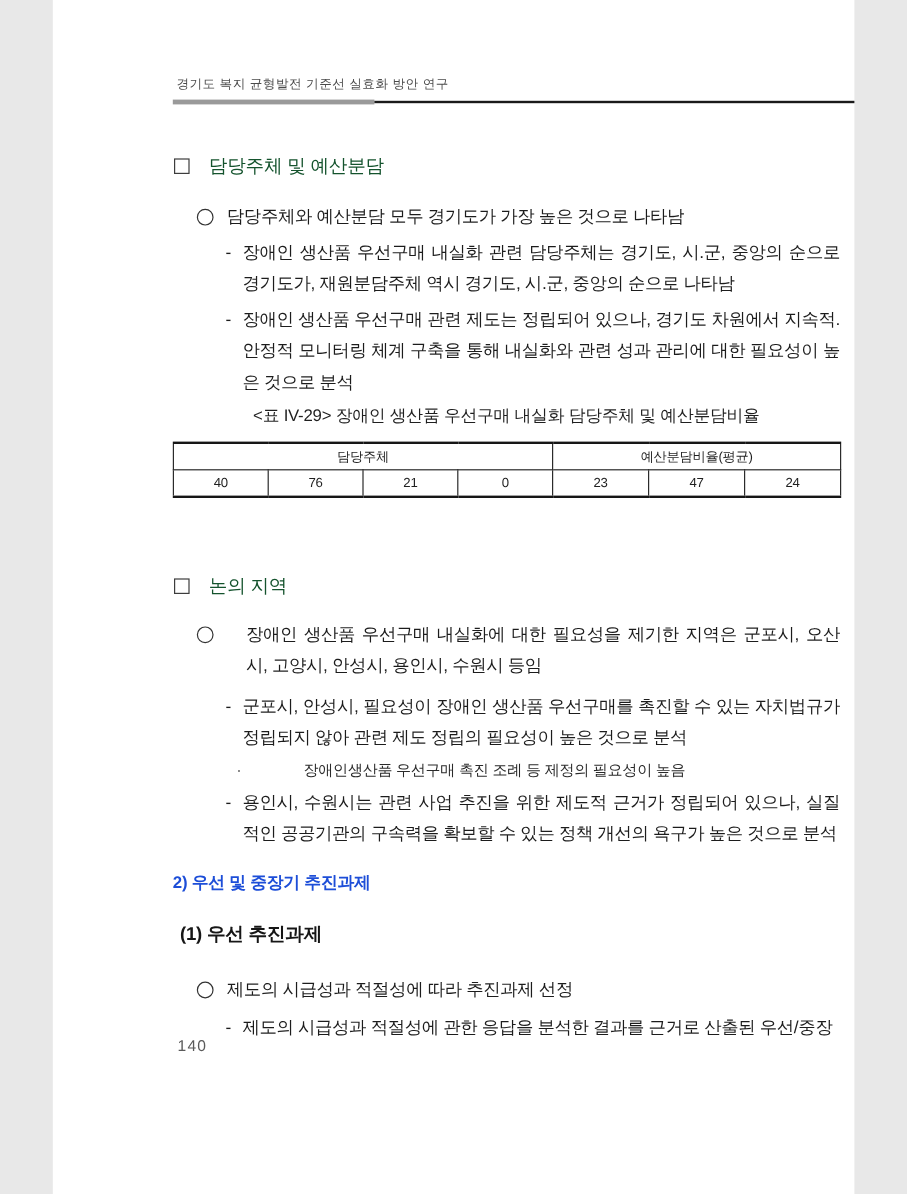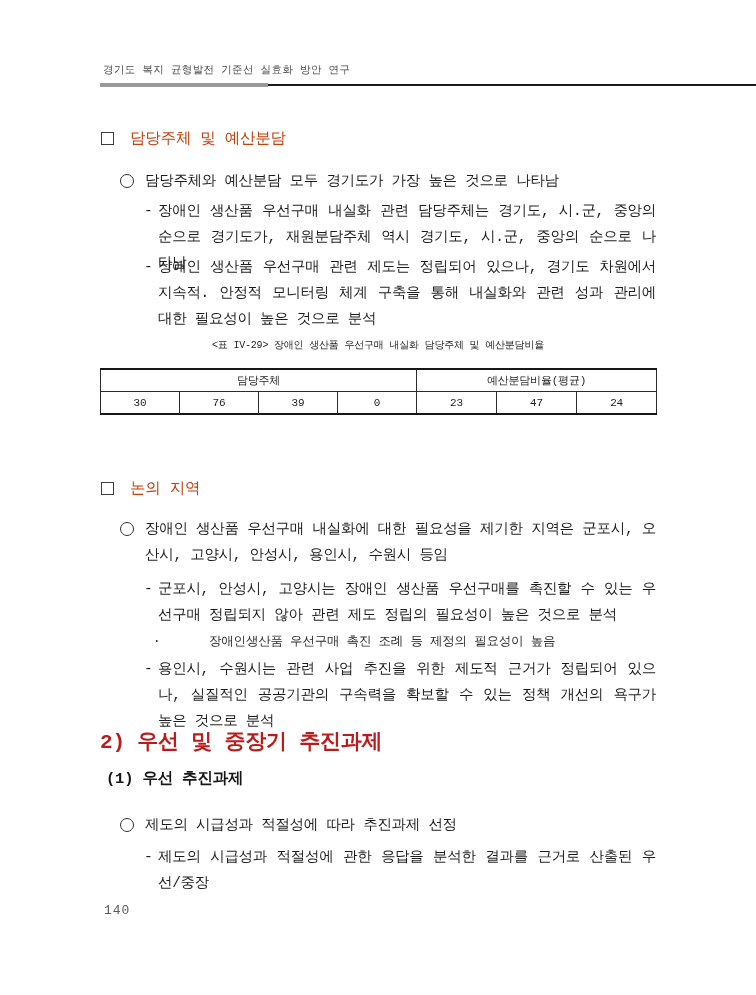--- a/index.html
+++ b/index.html
@@ -1,34 +1,34 @@
 <!DOCTYPE html>
 <html><head>
 <meta charset="utf-8">
 <style>
   html,body { margin:0; padding:0; background:#e8e8e8; }
   .page {
-    position:relative; width:756px; height:995px; margin:0 auto;
+    position:relative; width:668px; height:995px; margin:0 auto;
     background:#ffffff; overflow:hidden;
-    font-family:Liberation Mono, monospace;
+    font-family:Liberation Sans, sans-serif;
     color:#1c1c1c;
   }
 
   
   .running-title {
     position:absolute; left:103px; top:63px;
     font-size:10.5px; color:#4a4a4a; letter-spacing:0.4px;
   }
   .rule-thick { position:absolute; left:100px; top:83px; width:168px; height:4px; background:#9a9a9a; }
   .rule-thin  { position:absolute; left:268px; top:84px; width:488px; height:2px; background:#1a1a1a; }
 
   
   .sec-heading {
     position:absolute; left:101px; display:flex; align-items:center;
-    font-size:15.5px; color:#c2410c; letter-spacing:-0.2px;
+    font-size:15.5px; color:#14532d; letter-spacing:-0.2px;
   }
   .square-icon {
     width:11px; height:11px; border:1.6px solid #3d3d3d;
     display:inline-block; margin-right:16px; flex:0 0 auto;
   }
 
   
   .para { position:absolute; display:flex; align-items:flex-start; }
   .para .marker { flex:0 0 auto; }
   .para .text { flex:1 1 auto; text-align:justify; }
@@ -42,41 +42,41 @@
 
   .lvl-dash { left:144px; width:512px; font-size:14.5px; }
   .lvl-dash .marker { width:14px; line-height:26px; }
   .lvl-dash .text { line-height:26px; letter-spacing:-0.3px; }
 
   .lvl-dot { left:151px; width:505px; font-size:12.5px; color:#2a2a2a; }
   .lvl-dot .marker { width:23px; line-height:24px; text-align:left; padding-left:2px; }
   .lvl-dot .text { line-height:24px; letter-spacing:-0.2px;margin-left:33px; }
 
   
-  .h2 { position:absolute; left:100px; font-size:21px; font-weight:bold; color:#b91c1c; letter-spacing:-0.2px; }
+  .h2 { position:absolute; left:100px; font-size:14px; font-weight:bold; color:#1d4ed8; letter-spacing:-0.2px; }
   .h3 { position:absolute; left:106px; font-size:15.5px; font-weight:bold; color:#161616; letter-spacing:-0.2px; }
 
   
   .tbl-caption {
     position:absolute; left:100px; top:338px; width:556px;
-    text-align:center; font-size:10px; color:#1f1f1f; letter-spacing:-0.2px;
+    text-align:center; font-size:14px; color:#1f1f1f; letter-spacing:-0.2px;
   }
   table.data {
     position:absolute; left:100px; top:368px; width:556px;
     border-collapse:collapse; table-layout:fixed;
     font-size:11px; color:#1f1f1f;
   }
   table.data td {
     border:1px solid #2b2b2b; text-align:center; vertical-align:middle;
     height:21px; padding:0; letter-spacing:-0.2px;
   }
   table.data tr.group-row td { border-top:2.5px solid #161616;margin-left:31px; }
   table.data tr.value-row td { border-bottom:2px solid #161616; }
 
-  .page-number { position:absolute; left:104px; top:903px; font-size:13px; color:#5a5a5a; letter-spacing:1px; }
+  .page-number { position:absolute; left:104px; top:864px; font-size:13px; color:#5a5a5a; letter-spacing:1px; }
 </style>
 </head>
 <body>
 
 <div class="page">
 
   <div class="running-title">경기도 복지 균형발전 기준선 실효화 방안 연구</div>
   <div class="rule-thick"></div>
   <div class="rule-thin"></div>
 
@@ -111,44 +111,44 @@
       <col style="width:80px">
         <col style="width:80px">
         <col style="width:80px">
     </colgroup>
     <tbody>
       <tr class="group-row">
         <td colspan="4">담당주체</td>
         <td colspan="3">예산분담비율(평균)</td>
       </tr>
       <tr class="value-row">
-        <td>30</td>
+        <td>40</td>
         <td>76</td>
-        <td>39</td>
+        <td>21</td>
         <td>0</td>
         <td>23</td>
         <td>47</td>
         <td>24</td>
       </tr>
     </tbody>
   </table>
 
   <div class="sec-heading" style="top:478px;">
     <span class="square-icon"></span>
     <span>논의 지역</span>
   </div>
 
-  <div class="para lvl-circle" style="top:516px;">
+  <div class="para lvl-circle" style="top:516px;gap:16px;">
     <span class="marker circle-icon"></span>
     <span class="text">장애인 생산품 우선구매 내실화에 대한 필요성을 제기한 지역은 군포시, 오산시, 고양시, 안성시, 용인시, 수원시 등임</span>
   </div>
 
   <div class="para lvl-dash" style="top:576px;">
     <span class="marker">-</span>
-    <span class="text">군포시, 안성시, 고양시는 장애인 생산품 우선구매를 촉진할 수 있는 우선구매 정립되지 않아 관련 제도 정립의 필요성이 높은 것으로 분석</span>
+    <span class="text">군포시, 안성시, 필요성이 장애인 생산품 우선구매를 촉진할 수 있는 자치법규가 정립되지 않아 관련 제도 정립의 필요성이 높은 것으로 분석</span>
   </div>
 
   <div class="para lvl-dot" style="top:630px;">
     <span class="marker">·</span>
     <span class="text">장애인생산품 우선구매 촉진 조례 등 제정의 필요성이 높음</span>
   </div>
 
   <div class="para lvl-dash" style="top:656px;">
     <span class="marker">-</span>
     <span class="text">용인시, 수원시는 관련 사업 추진을 위한 제도적 근거가 정립되어 있으나, 실질적인 공공기관의 구속력을 확보할 수 있는 정책 개선의 욕구가 높은 것으로 분석</span>

